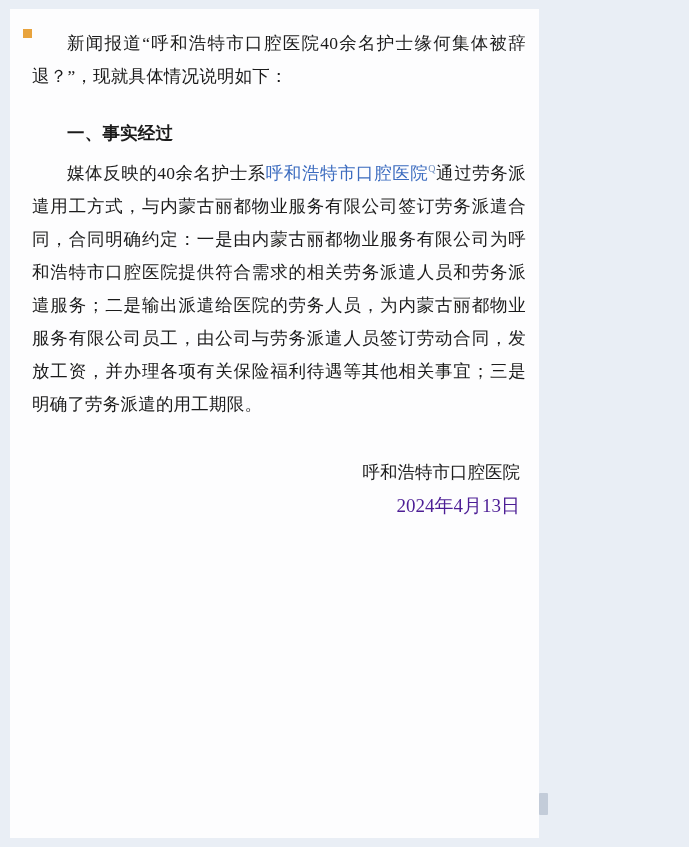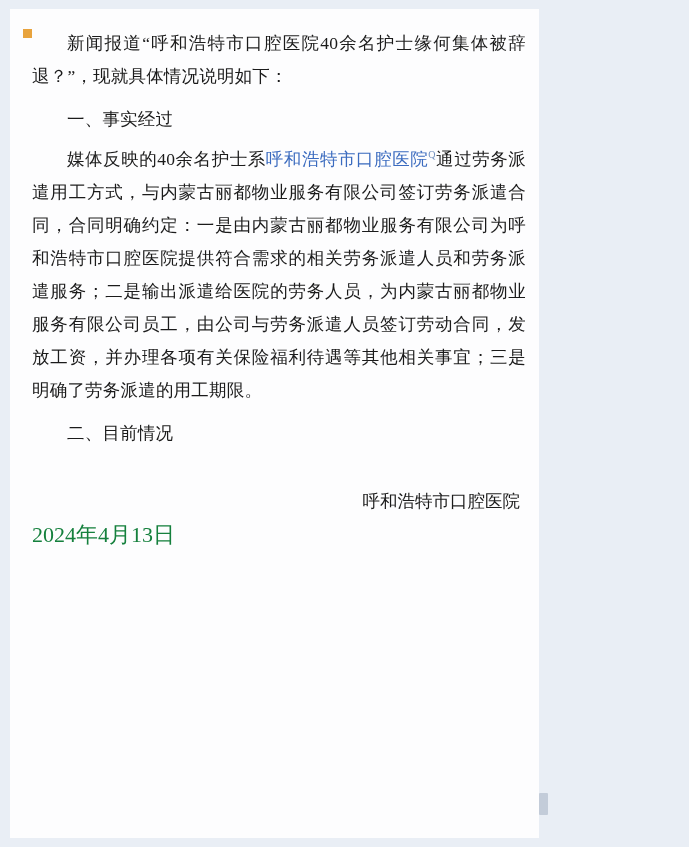--- a/index.html
+++ b/index.html
@@ -46,23 +46,23 @@
     line-height: 33px;
     color: #1b1b1b;
     text-align: justify;
     text-justify: inter-ideograph;
     letter-spacing: 0.2px;
   }
   .indent {
     text-indent: 2em;
   }
   .heading {
-    font-weight: normal;
+    font-weight: bold;
     text-indent: 2em;
-    margin-top: 10px;
+    margin-top: 24px;
     margin-bottom: 2px;
   }
   .para {
     margin-bottom: 2px;
   }
   .link {
     color: #3b6bbf;
   }
   .link-sup {
     font-size: 10px;
@@ -71,24 +71,25 @@
   }
   .sign {
     margin-top: 34px;
     text-align: right;
     padding-right: 6px;
     font-size: 17.5px;
     line-height: 34px;
     color: #1b1b1b;
   }
   .sign-date {
+    text-align: right;
     padding-right: 6px;
-    font-size: 22px;
+    font-size: 19px;
     line-height: 34px;
-    color: #15803d;
+    color: #4c1d95;
   }
   .scroll-track {
     position: absolute;
     right: 0;
     top: 0;
     width: 9px;
     height: 847px;
     background: #e9eef5;
   }
   .scroll-thumb {
@@ -109,21 +110,20 @@
 
     <div class="marker"></div>
 
     <p class="indent para">新闻报道“呼和浩特市口腔医院40余名护士缘何集体被辞退？”，现就具体情况说明如下：</p>
 
     <p class="heading">一、事实经过</p>
 
     <p class="indent para"><span>媒体反映的40余名护士系</span><span class="link">呼和浩特市口腔医院</span><span class="link-sup">Q</span><span>通过劳务派遣用工方式，与内蒙古丽都物业服务有限公司签订劳务派遣合同，合同明确约定：一是由内蒙古丽都物业服务有限公司为呼和浩特市口腔医院提供符合需求的相关劳务派遣人员和劳务派遣服务；二是输出派遣给医院的劳务人员，为内蒙古丽都物业服务有限公司员工，由公司与劳务派遣人员签订劳动合同，发放工资，并办理各项有关保险福利待遇等其他相关事宜；三是明确了劳务派遣的用工期限。</span></p>
 
 
-    <p class="heading">二、目前情况</p>
 
 
     <div class="sign">呼和浩特市口腔医院</div>
     <div class="sign-date">2024年4月13日</div>
 
   </div>
   <div class="scroll-track">
     <div class="scroll-thumb"></div>
   </div>
 </div>

